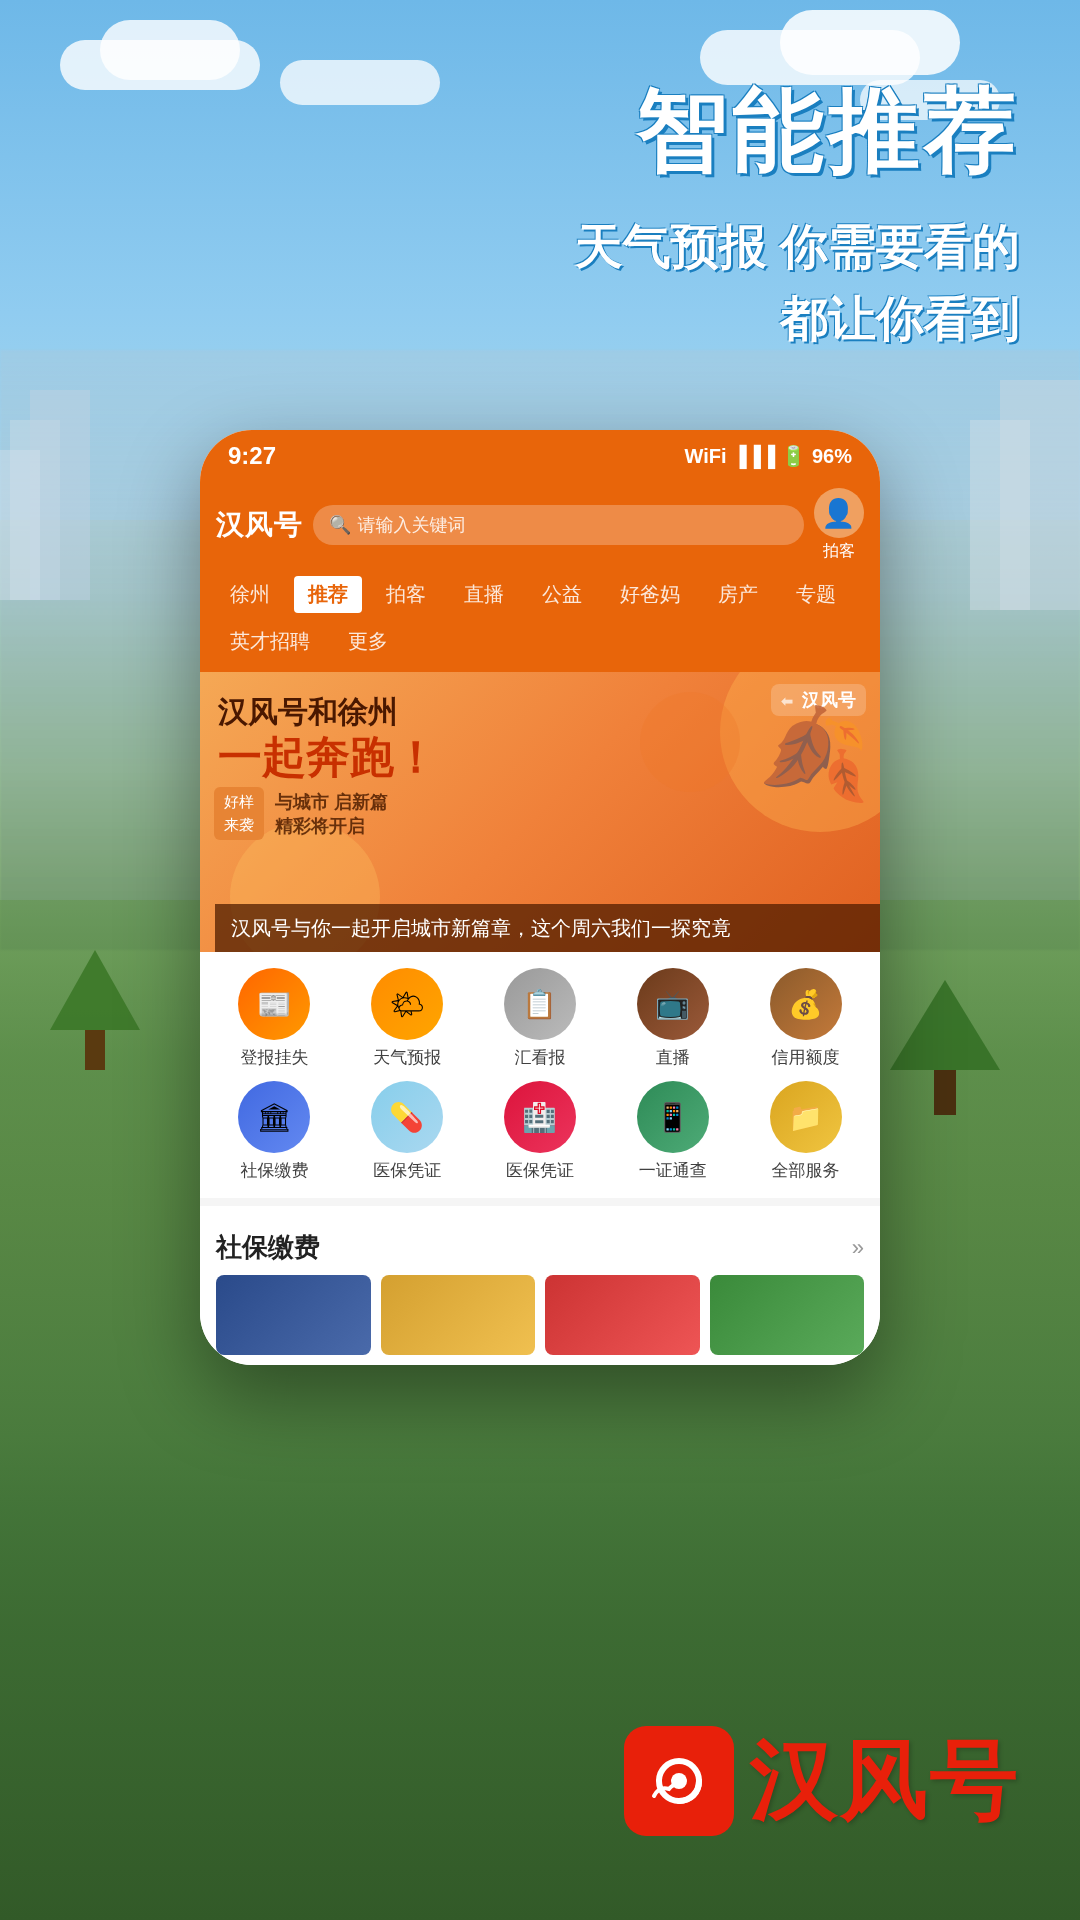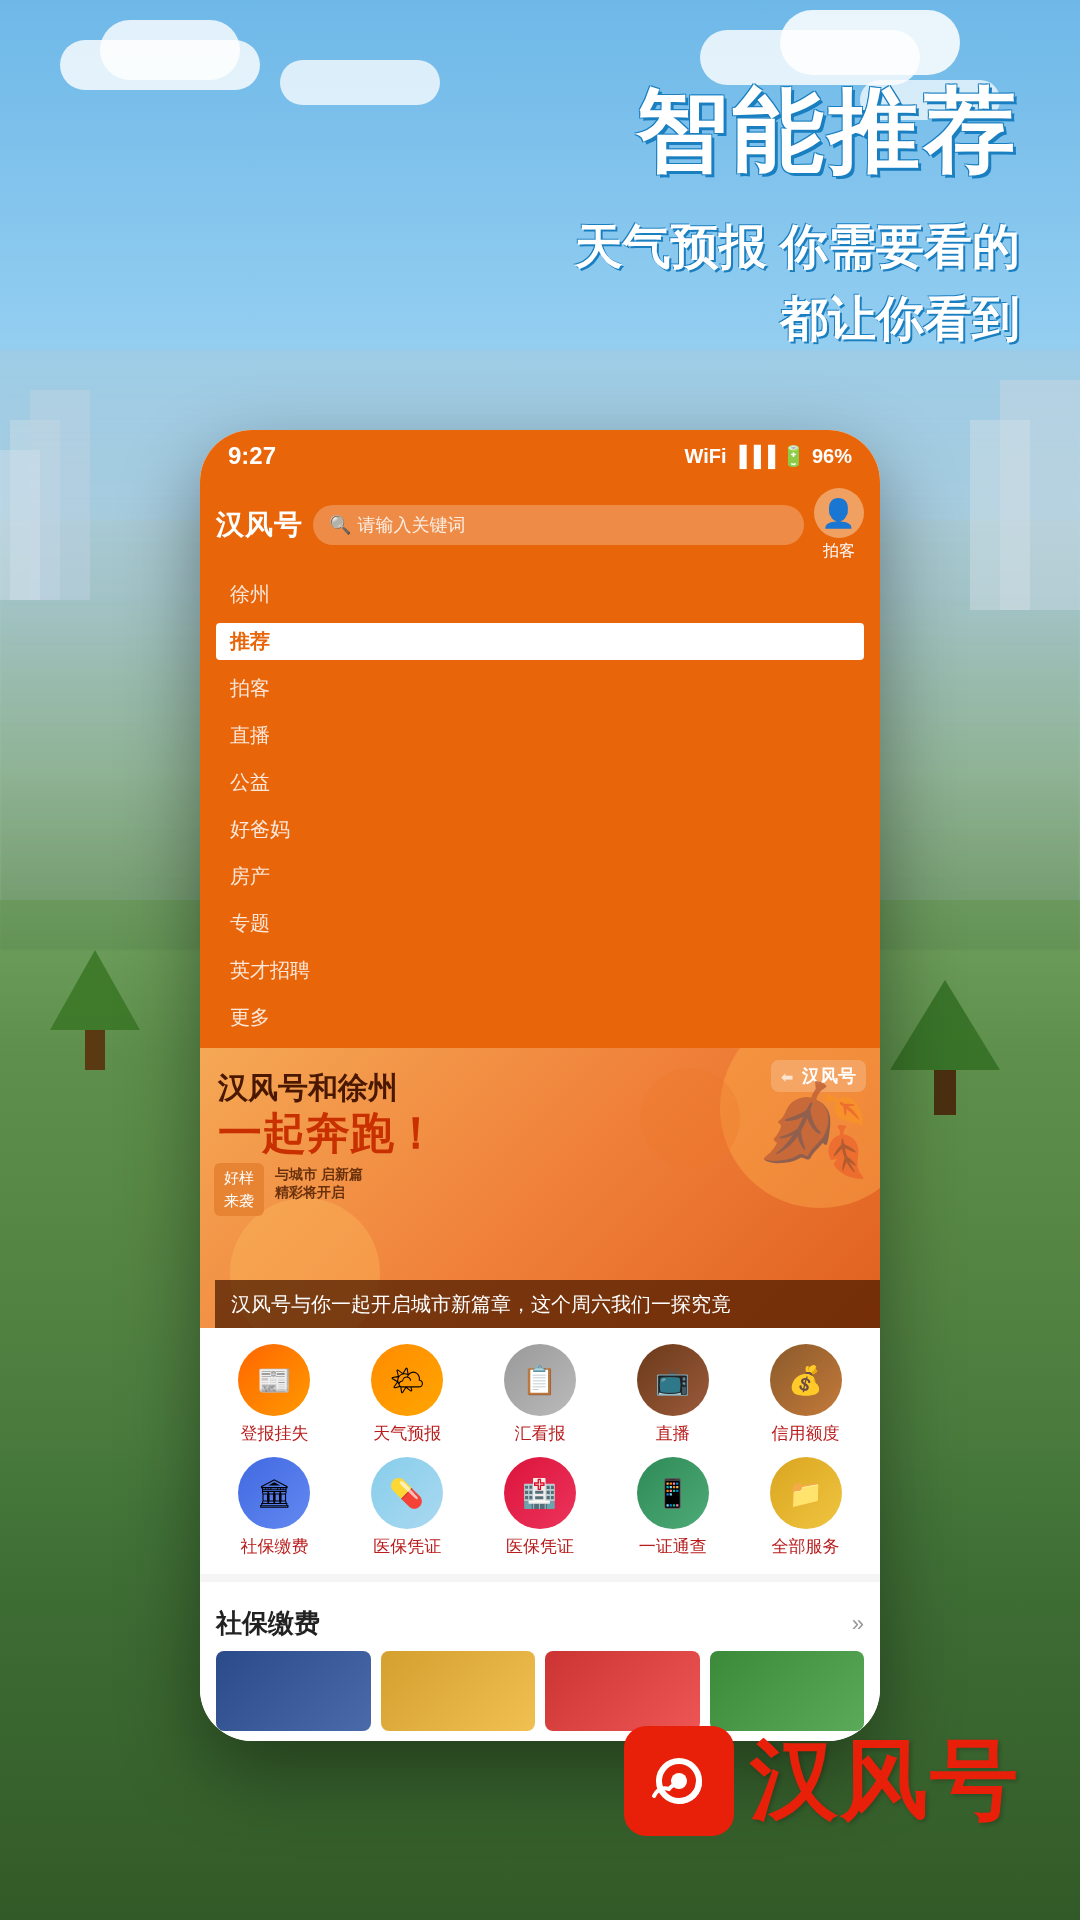--- a/index.html
+++ b/index.html
@@ -153,21 +153,20 @@
       gap: 3px;
     }
 
     
     .nav-tabs {
       background: #E8650A;
       padding: 0 16px 12px;
       display: flex;
       gap: 10px;
       flex-wrap: wrap;
-      flex-direction: column;
     }
     .nav-tab {
       color: rgba(255,255,255,0.85);
       font-size: 20px;
       padding: 5px 14px;
       border-radius: 4px;
     }
     .nav-tab.active {
       background: white;
       color: #E8650A;
@@ -225,21 +224,21 @@
       width: 72px;
       height: 72px;
       border-radius: 50%;
       display: flex;
       align-items: center;
       justify-content: center;
       font-size: 28px;
     }
     .service-label {
       font-size: 17px;
-      color: #b91c1c;
+      color: #404040;
       text-align: center;
       white-space: nowrap;
     }
 
     
     .hot-section {
       background: white;
       padding: 14px 16px 10px;
       margin-top: 10px;
     }
@@ -403,21 +402,21 @@
       <div style="position:absolute;top:20px;left:18px;">
         <div style="color:#4A1800;font-size:30px;font-weight:800;">汉风号和徐州</div>
         <div style="color:#C83000;font-size:44px;font-weight:900;line-height:1.1;">一起奔跑！</div>
       </div>
 
       <div style="position:absolute;top:115px;left:14px;background:rgba(230,130,50,0.9);border-radius:6px;padding:4px 10px;color:white;font-size:15px;line-height:1.5;">
         <div>好样</div>
         <div>来袭</div>
       </div>
 
-      <div style="position:absolute;top:118px;left:75px;color:rgba(80,30,0,0.85);font-size:14px;font-weight:600;">
+      <div style="position:absolute;top:118px;left:75px;color:rgba(80,30,0,0.85);font-size:18px;font-weight:600;">
         <div>与城市 启新篇</div>
         <div>精彩将开启</div>
       </div>
 
       <div class="banner-desc">汉风号与你一起开启城市新篇章，这个周六我们一探究竟</div>
     </div>
 
     <div class="services-section">
 
       <div class="services-grid" style="margin-bottom:12px;">

